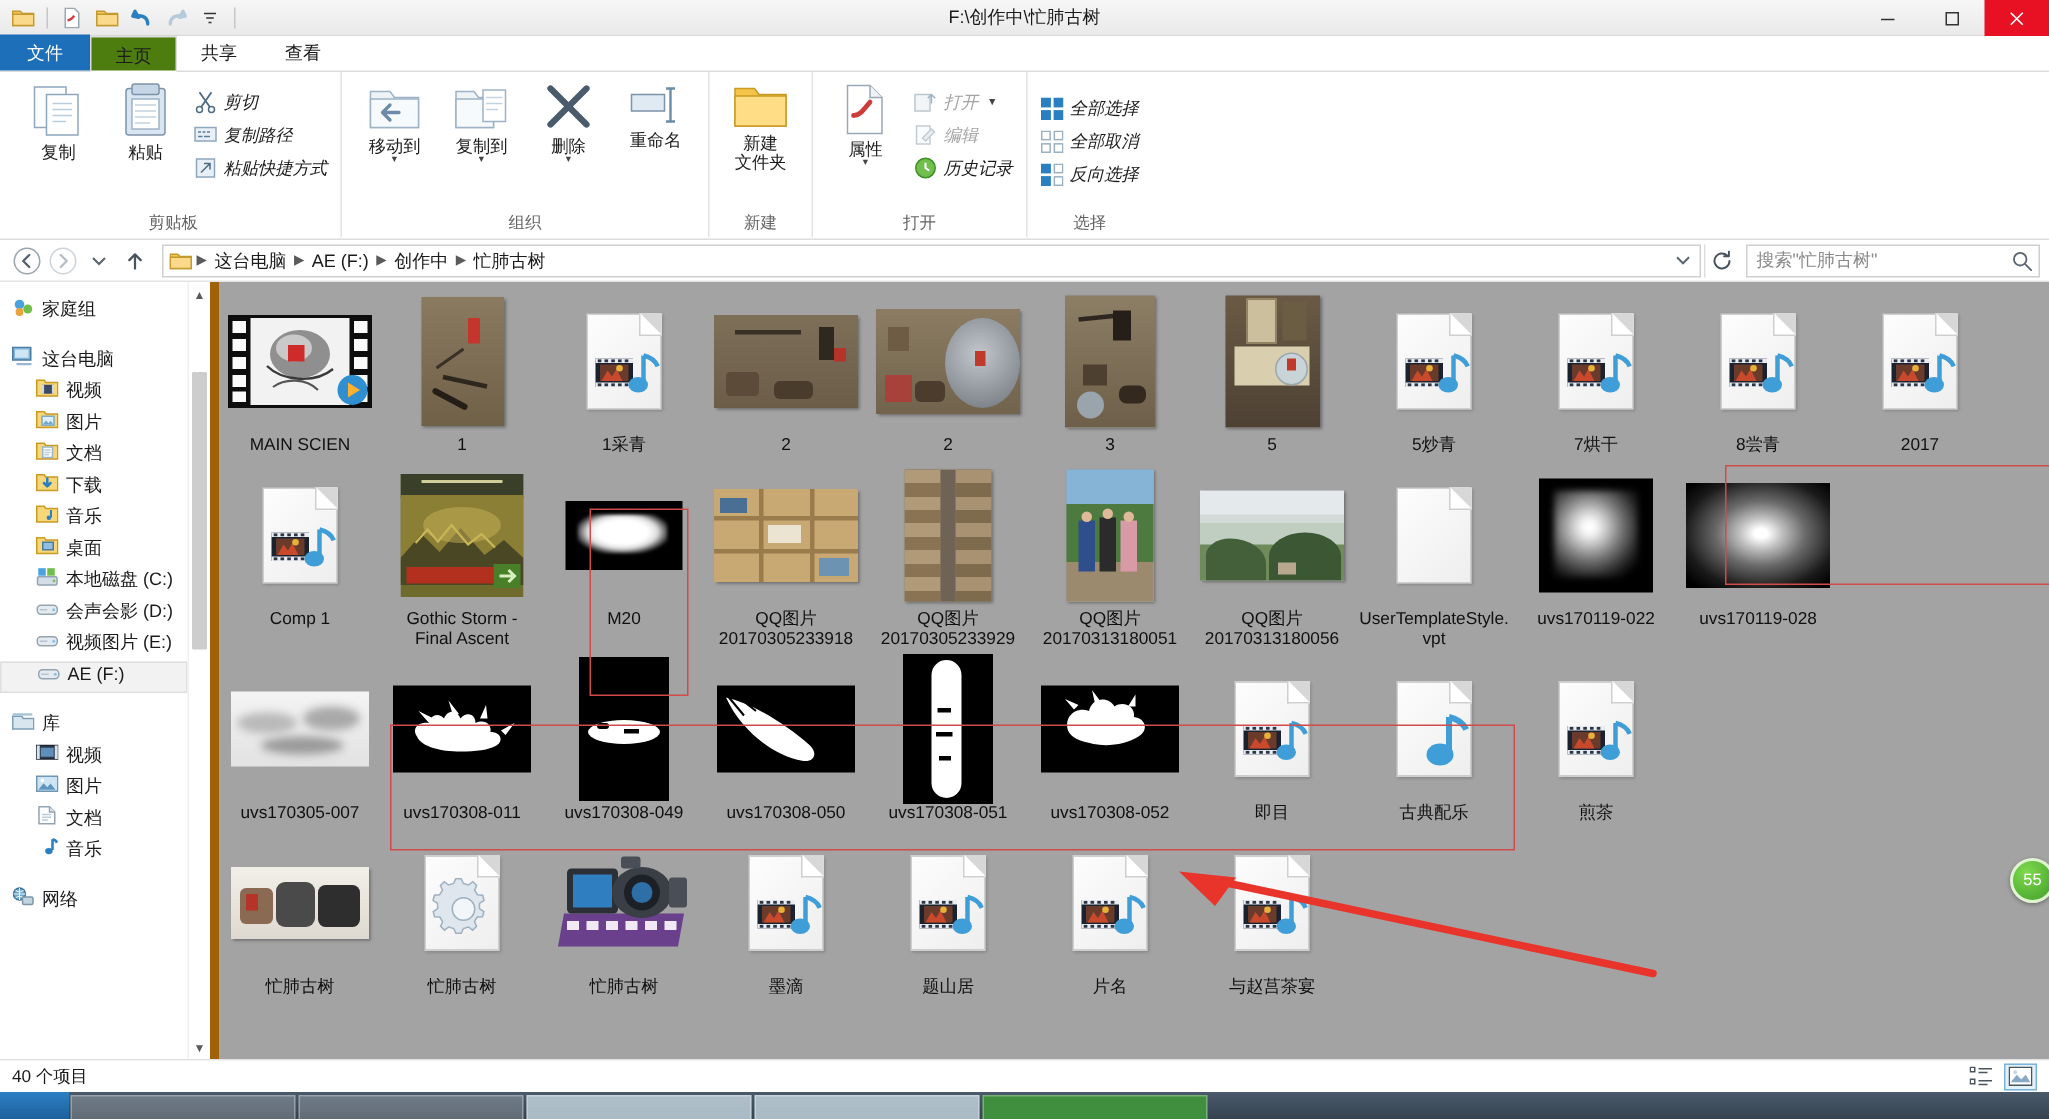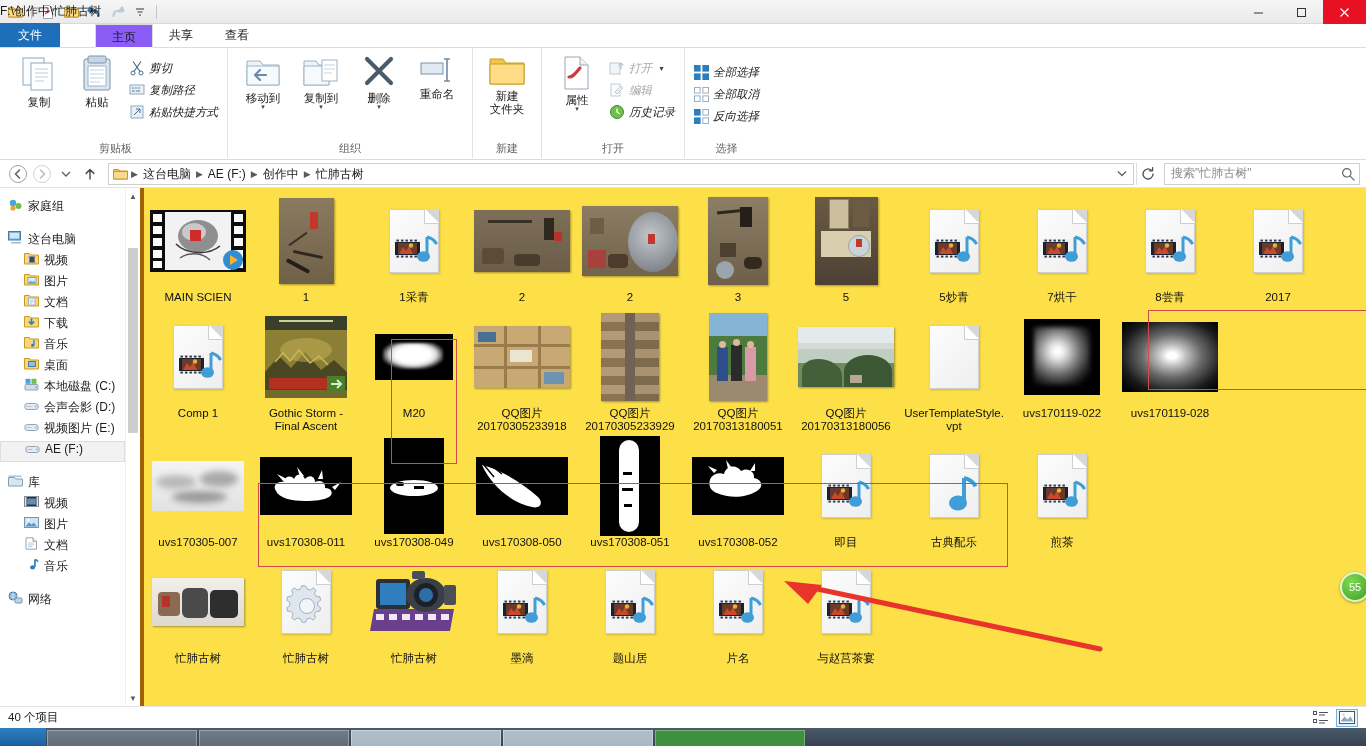--- a/index.html
+++ b/index.html
@@ -15,36 +15,36 @@
   #titlebar{
     height:24px; position:relative;
     background:linear-gradient(#f6f6f6,#eaeaea);
     border-bottom:1px solid #d9d9d9;
     display:flex; align-items:center;
   }
   #qat{ display:flex; align-items:center; gap:3px; padding-left:5px; height:100%;}
   .qat-btn{ width:20px; height:20px; display:flex; align-items:center; justify-content:center; }
   .qat-sep{ width:1px; height:14px; background:#c6c6c6; margin:0 3px;}
   #titletext{
-    position:absolute; left:0; right:0; 
+    position:absolute; left:0; right:0; text-align:center;
     font-size:12px; color:#1a1a1a; pointer-events:none;
   }
   #wincontrols{ position:absolute; right:0; top:0; height:24px; display:flex;}
   .wc{ width:43px; height:24px; display:flex; align-items:center; justify-content:center;
        font-size:13px; color:#333;}
   .wc.close{ background:#e81123; color:#fff;}
   .wc svg{ display:block; }
 
   
   #tabstrip{ height:24px; display:flex; align-items:flex-end; background:#fff;
              border-bottom:1px solid #dcdcdc; position:relative;}
   .rtab{ height:24px; line-height:24px; padding:0 16px; font-size:12px; color:#1b1b1b;}
   .rtab.file{ background:#1e6fba; color:#fff; font-weight:normal; padding:0 18px;}
-  .rtab.active{ background:#8b5cf6; border:1px solid #dcdcdc; border-bottom:1px solid #fff;
-                position:relative; top:1px; z-index:2;margin-left:35px;}
+  .rtab.active{ background:#4d7c0f; border:1px solid #dcdcdc; border-bottom:1px solid #fff;
+                position:relative; top:1px; z-index:2;}
 
   
   #ribbon{ height:112px; background:#fff; border-bottom:1px solid #dcdcdc;
            display:flex; padding-left:4px; position:relative;}
   .rgroup{ display:flex; flex-direction:column; justify-content:space-between;
            border-right:1px solid #e2e2e2; padding:3px 6px 0 6px; height:110px;}
   .rgroup:last-child{ border-right:none; }
   .rgroup-body{ display:flex; align-items:flex-start; height:88px;}
   .rgroup-title{ text-align:center; font-size:11px; color:#636363; padding-bottom:2px;}
   .bigbtn{ width:58px; display:flex; flex-direction:column; align-items:center;
@@ -80,22 +80,22 @@
               border-left:1px solid #f0f0f0; }
   .sb-arrow{ height:16px; display:flex; align-items:center; justify-content:center;
              color:#5a5a5a; font-size:8px;}
   #navthumb{ position:absolute; left:2px; right:2px; top:60px; height:185px; background:#cdcdcd; border-radius:1px;}
   .nv{ height:21px; display:flex; align-items:flex-start; gap:5px; font-size:12px; color:#1b1b1b;
        padding-left:8px; white-space:nowrap;}
   .nv.l2{ padding-left:24px; }
   .nv.sel{ background:#f2f2f2; border:1px solid #dedede; margin-right:15px;}
   .nvgap{ height:12px; }
 
-  #content{ flex:1; position:relative; background:#fde047; overflow:hidden;
-            border-left:4px solid #a16207; }
+  #content{ flex:1; position:relative; background:#a3a3a3; overflow:hidden;
+            border-left:6px solid #a16207; }
   #grid{ position:absolute; left:0; top:0; width:1211px; }
 
   .row{ display:flex; }
   .cell{ width:108px; padding-top:6px; display:flex; flex-direction:column;
          align-items:center; position:relative;}
   .thumbwrap{ height:94px; display:flex; align-items:center; justify-content:center; width:100%;}
   .caption{ margin-top:3px; font-size:11.5px; line-height:13px; text-align:center;
             color:#101010; width:100px; word-wrap:break-word;}
   .cell.selected{ background:#cce8f4; border:1px solid #9fd4e8; }
   .cell.selected .caption{ color:#000; }

